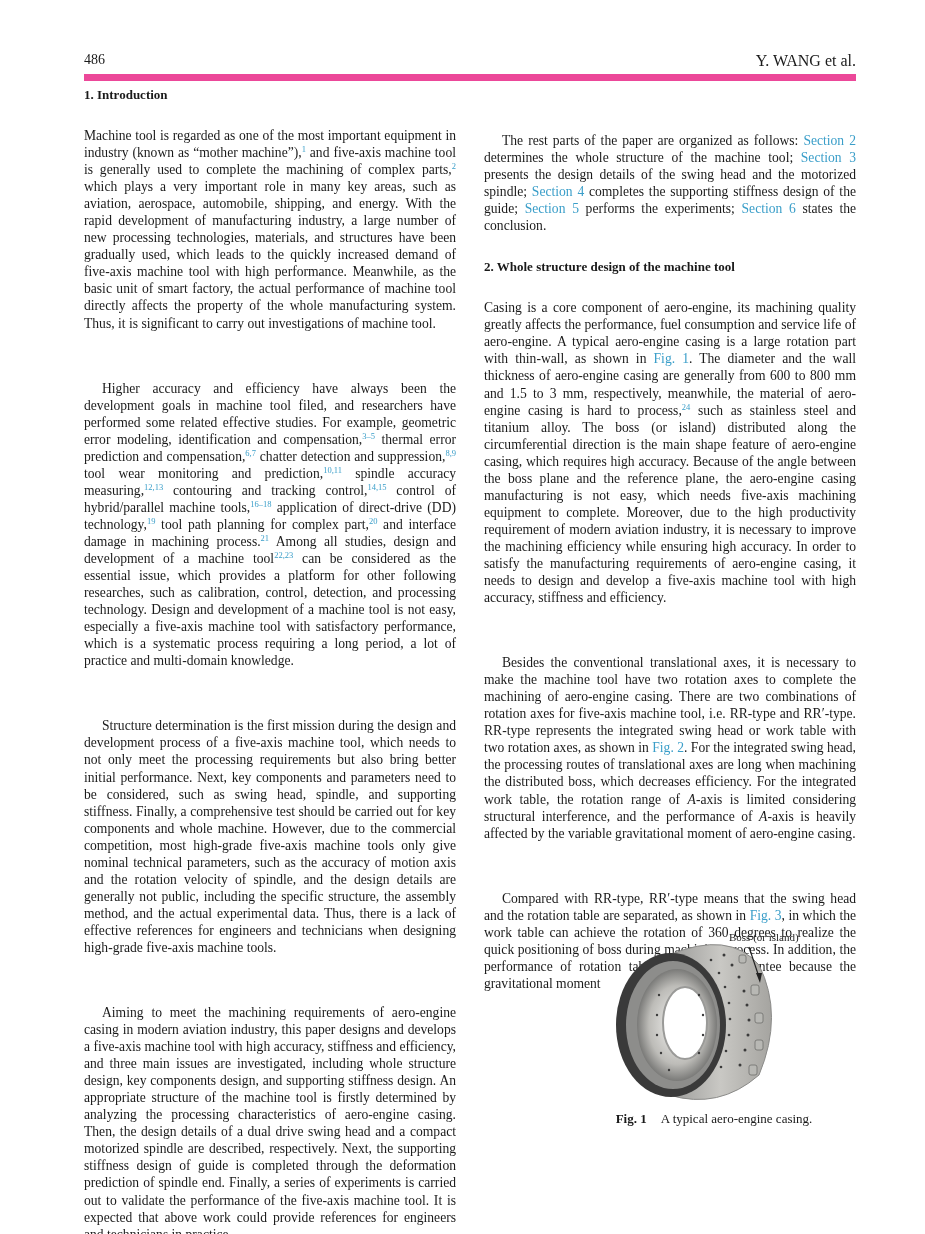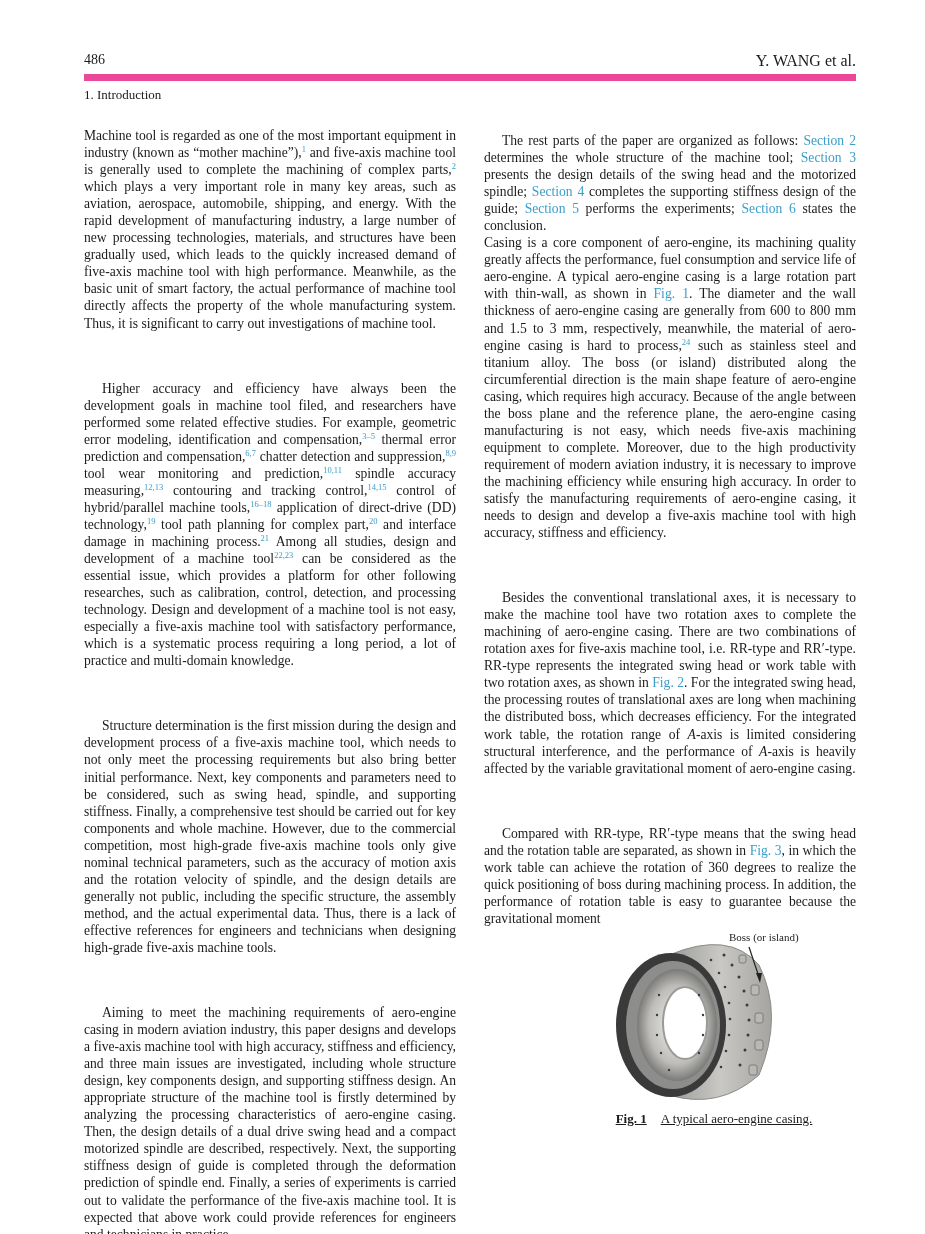--- a/index.html
+++ b/index.html
@@ -6,29 +6,29 @@
   body { width: 925px; height: 1234px; position: relative; overflow: hidden;
          font-family: "Liberation Serif", "DejaVu Serif", serif; color: #1a1a1a; }
   .page-header { position: absolute; left: 84px; top: 52px; width: 772px; height: 22px; border-bottom: 7px solid #ec4899; }
   .page-number { position: absolute; left: 0; top: 0; font-size: 14px; }
   .running-head { position: absolute; right: 0; top: 0; font-size: 16px; }
   .col { position: absolute; top: 84px; width: 372px; font-size: 13.6px; line-height: 17.05px; }
   .col-left { left: 84px; }
   .col-right { left: 484px; }
   p { margin: 0; text-align: justify; }
   p.indent { text-indent: 18px; margin-top: 48px; }
-  h2 { font-size: 13px; font-weight: normal; margin: 0; line-height: 17px; }
+  h2 { font-size: 13px; font-weight: bold; margin: 0; line-height: 17px; }
   .h-intro { margin-top: 2px; margin-bottom: 24px; }
   .h-sec2 { margin-top: 24px; margin-bottom: 24px; }
   sup { font-size: 8.5px; color: #3a9ec9; vertical-align: 5px; line-height: 0; }
   .link { color: #3a9ec9; }
   i { font-style: italic; }
   .figure { position: absolute; left: 584px; top: 925px; width: 260px; height: 210px; }
   .figure-image { position: absolute; left: 15px; top: 0; width: 200px; height: 180px; }
-  .fig-caption { position: absolute; left: 0; top: 186px; width: 260px; text-align: center; font-size: 13px; text-decoration: underline; }
+  .fig-caption { position: absolute; left: 0; top: 186px; width: 260px; text-align: center; font-size: 13px; }
   .fig-label { font-weight: bold; margin-right: 14px; }
 </style>
 </head>
 <body>
 
 <div class="page-header">
   <span class="page-number">486</span>
   <span class="running-head">Y. WANG et al.</span>
 </div>
 
@@ -40,20 +40,21 @@
   <p class="indent"><span>Higher accuracy and efficiency have always been the development goals in machine tool filed, and researchers have performed some related effective studies. For example, geometric error modeling, identification and compensation,</span><sup>3–5</sup><span> thermal error prediction and compensation,</span><sup>6,7</sup><span> chatter detection and suppression,</span><sup>8,9</sup><span> tool wear monitoring and prediction,</span><sup>10,11</sup><span> spindle accuracy measuring,</span><sup>12,13</sup><span> contouring and tracking control,</span><sup>14,15</sup><span> control of hybrid/parallel machine tools,</span><sup>16–18</sup><span> application of direct-drive (DD) technology,</span><sup>19</sup><span> tool path planning for complex part,</span><sup>20</sup><span> and interface damage in machining process.</span><sup>21</sup><span> Among all studies, design and development of a machine tool</span><sup>22,23</sup><span> can be considered as the essential issue, which provides a platform for other following researches, such as calibration, control, detection, and processing technology. Design and development of a machine tool is not easy, especially a five-axis machine tool with satisfactory performance, which is a systematic process requiring a long period, a lot of practice and multi-domain knowledge.</span></p>
 
   <p class="indent">Structure determination is the first mission during the design and development process of a five-axis machine tool, which needs to not only meet the processing requirements but also bring better initial performance. Next, key components and parameters need to be considered, such as swing head, spindle, and supporting stiffness. Finally, a comprehensive test should be carried out for key components and whole machine. However, due to the commercial competition, most high-grade five-axis machine tools only give nominal technical parameters, such as the accuracy of motion axis and the rotation velocity of spindle, and the design details are generally not public, including the specific structure, the assembly method, and the actual experimental data. Thus, there is a lack of effective references for engineers and technicians when designing high-grade five-axis machine tools.</p>
 
   <p class="indent">Aiming to meet the machining requirements of aero-engine casing in modern aviation industry, this paper designs and develops a five-axis machine tool with high accuracy, stiffness and efficiency, and three main issues are investigated, including whole structure design, key components design, and supporting stiffness design. An appropriate structure of the machine tool is firstly determined by analyzing the processing characteristics of aero-engine casing. Then, the design details of a dual drive swing head and a compact motorized spindle are described, respectively. Next, the supporting stiffness design of guide is completed through the deformation prediction of spindle end. Finally, a series of experiments is carried out to validate the performance of the five-axis machine tool. It is expected that above work could provide references for engineers and technicians in practice.</p>
 </div>
 
 <div class="col col-right">
   <p class="indent"><span>The rest parts of the paper are organized as follows: </span><span class="link">Section 2</span><span> determines the whole structure of the machine tool; </span><span class="link">Section 3</span><span> presents the design details of the swing head and the motorized spindle; </span><span class="link">Section 4</span><span> completes the supporting stiffness design of the guide; </span><span class="link">Section 5</span><span> performs the experiments; </span><span class="link">Section 6</span><span> states the conclusion.</span></p>
 
+  <h2 class="h-sec2">2. Whole structure design of the machine tool</h2>
 
   <p><span>Casing is a core component of aero-engine, its machining quality greatly affects the performance, fuel consumption and service life of aero-engine. A typical aero-engine casing is a large rotation part with thin-wall, as shown in </span><span class="link">Fig. 1</span><span>. The diameter and the wall thickness of aero-engine casing are generally from 600 to 800 mm and 1.5 to 3 mm, respectively, meanwhile, the material of aero-engine casing is hard to process,</span><sup>24</sup><span> such as stainless steel and titanium alloy. The boss (or island) distributed along the circumferential direction is the main shape feature of aero-engine casing, which requires high accuracy. Because of the angle between the boss plane and the reference plane, the aero-engine casing manufacturing is not easy, which needs five-axis machining equipment to complete. Moreover, due to the high productivity requirement of modern aviation industry, it is necessary to improve the machining efficiency while ensuring high accuracy. In order to satisfy the manufacturing requirements of aero-engine casing, it needs to design and develop a five-axis machine tool with high accuracy, stiffness and efficiency.</span></p>
 
   <p class="indent"><span>Besides the conventional translational axes, it is necessary to make the machine tool have two rotation axes to complete the machining of aero-engine casing. There are two combinations of rotation axes for five-axis machine tool, i.e. RR-type and RR′-type. RR-type represents the integrated swing head or work table with two rotation axes, as shown in </span><span class="link">Fig. 2</span><span>. For the integrated swing head, the processing routes of translational axes are long when machining the distributed boss, which decreases efficiency. For the integrated work table, the rotation range of </span><i>A</i><span>-axis is limited considering structural interference, and the performance of </span><i>A</i><span>-axis is heavily affected by the variable gravitational moment of aero-engine casing.</span></p>
 
   <p class="indent"><span>Compared with RR-type, RR′-type means that the swing head and the rotation table are separated, as shown in </span><span class="link">Fig. 3</span><span>, in which the work table can achieve the rotation of 360 degrees to realize the quick positioning of boss during machining process. In addition, the performance of rotation table is easy to guarantee because the gravitational moment</span></p>
 </div>
 
 <div class="figure">
   <svg class="figure-image" viewBox="0 0 200 180" width="200" height="180">

